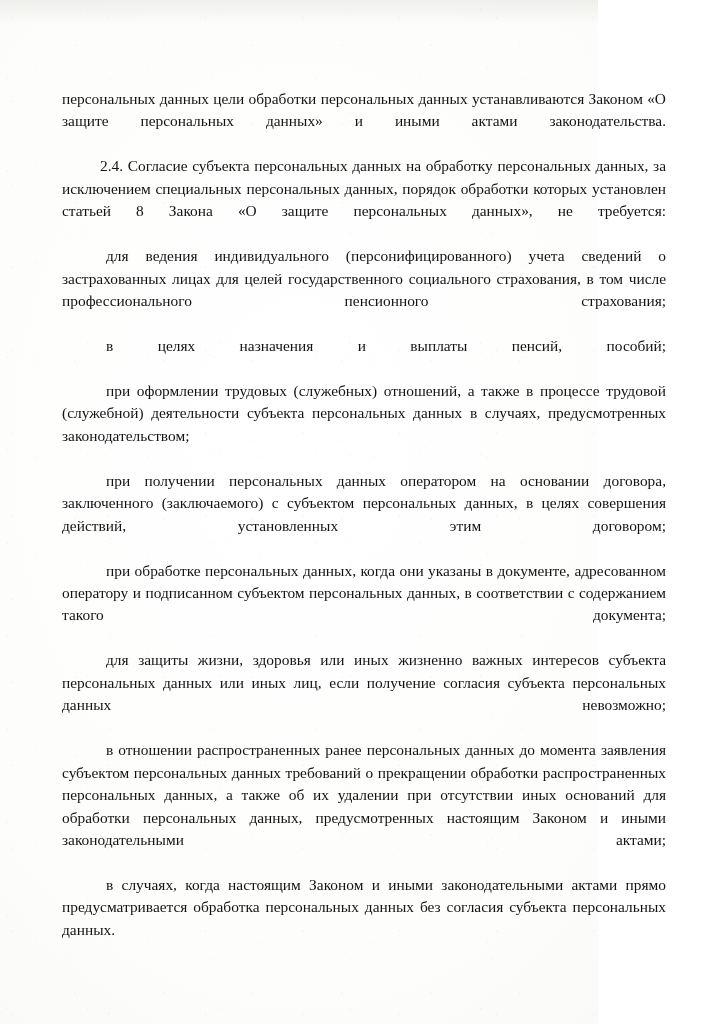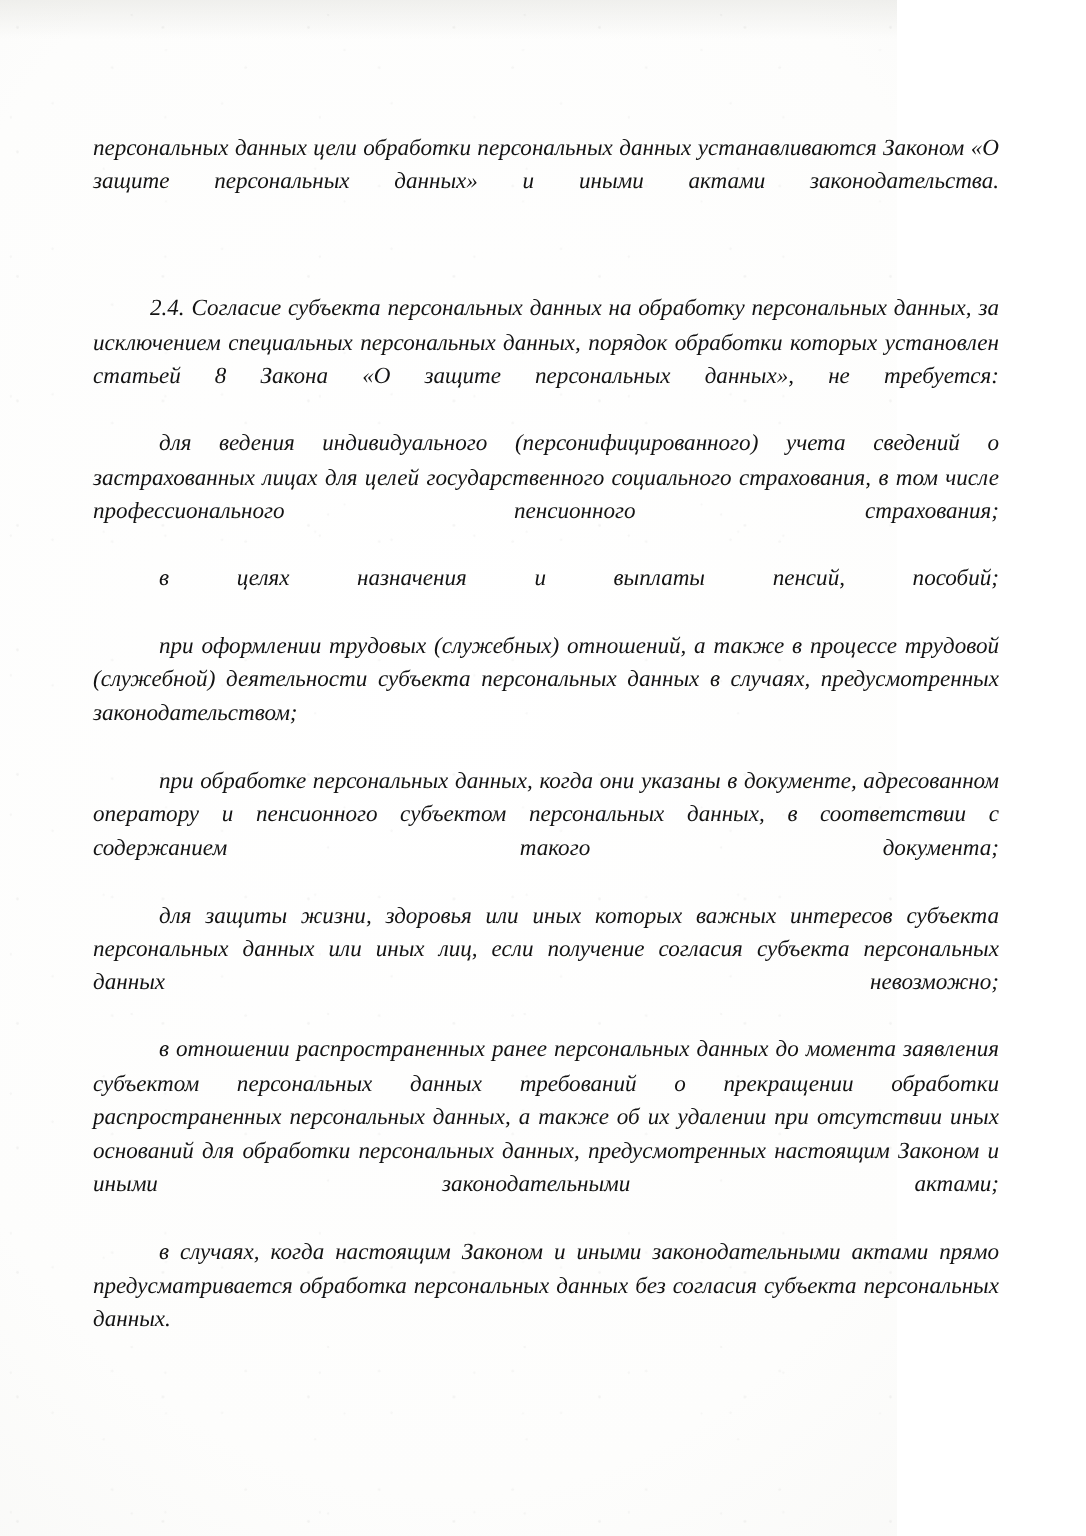--- a/index.html
+++ b/index.html
@@ -15,21 +15,20 @@
   }
 
   
   #page {
     position: relative;
     width: 598px;
     height: 1024px;
     background:
       radial-gradient(115% 92% at 50% 44%, #ffffff 0%, #fdfdfc 58%, #f7f7f5 88%, #f2f2f0 100%);
     box-sizing: border-box;
-    font-style: italic;
   }
 
   
   #grain {
     position: absolute;
     inset: 0;
     pointer-events: none;
     opacity: .55;
     background-image:
       radial-gradient(circle at 12% 22%, rgba(140,140,135,.16) 0 .6px, transparent 1.2px),
@@ -67,21 +66,21 @@
   p {
     margin: 0;
     text-align: justify;
     text-justify: inter-word;
     hyphens: none;
   }
 
   
   p.flush { text-indent: 0; }
   
-  p.clause { text-indent: 38px; margin-top: 40px; }
+  p.clause { text-indent: 38px; }
   
   p.item { text-indent: 44px; }
 
   
   p::after {
     content: "";
     display: inline-block;
     width: 100%;
   }
 </style>
@@ -98,24 +97,25 @@
 
     <p class="clause">2.4. Согласие субъекта персональных данных на обработку персональных данных, за исключением специальных персональных данных, порядок обработки которых установлен статьей 8 Закона «О защите персональных данных», не требуется:</p>
 
     <p class="item">для ведения индивидуального (персонифицированного) учета сведений о застрахованных лицах для целей государственного социального страхования, в том числе профессионального пенсионного страхования;</p>
 
     <p class="item">в целях назначения и выплаты пенсий, пособий;</p>
 
     <p class="item">при оформлении трудовых (служебных) отношений, а также в процессе трудовой (служебной) деятельности субъекта персональных данных в случаях, предусмотренных законодательством;</p>
 
 
+    <p class="item">при получении персональных данных оператором на основании договора, заключенного (заключаемого) с субъектом персональных данных, в целях совершения действий, установленных этим договором;</p>
 
-    <p class="item">при обработке персональных данных, когда они указаны в документе, адресованном оператору и пенсионного субъектом персональных данных, в соответствии с содержанием такого документа;</p>
+    <p class="item">при обработке персональных данных, когда они указаны в документе, адресованном оператору и подписанном субъектом персональных данных, в соответствии с содержанием такого документа;</p>
 
-    <p class="item">для защиты жизни, здоровья или иных которых важных интересов субъекта персональных данных или иных лиц, если получение согласия субъекта персональных данных невозможно;</p>
+    <p class="item">для защиты жизни, здоровья или иных жизненно важных интересов субъекта персональных данных или иных лиц, если получение согласия субъекта персональных данных невозможно;</p>
 
     <p class="item">в отношении распространенных ранее персональных данных до момента заявления субъектом персональных данных требований о прекращении обработки распространенных персональных данных, а также об их удалении при отсутствии иных оснований для обработки персональных данных, предусмотренных настоящим Законом и иными законодательными актами;</p>
 
     <p class="item">в случаях, когда настоящим Законом и иными законодательными актами прямо предусматривается обработка персональных данных без согласия субъекта персональных данных.</p>
 
   </div>
 
   <div id="grain"></div>
 
 </div>

